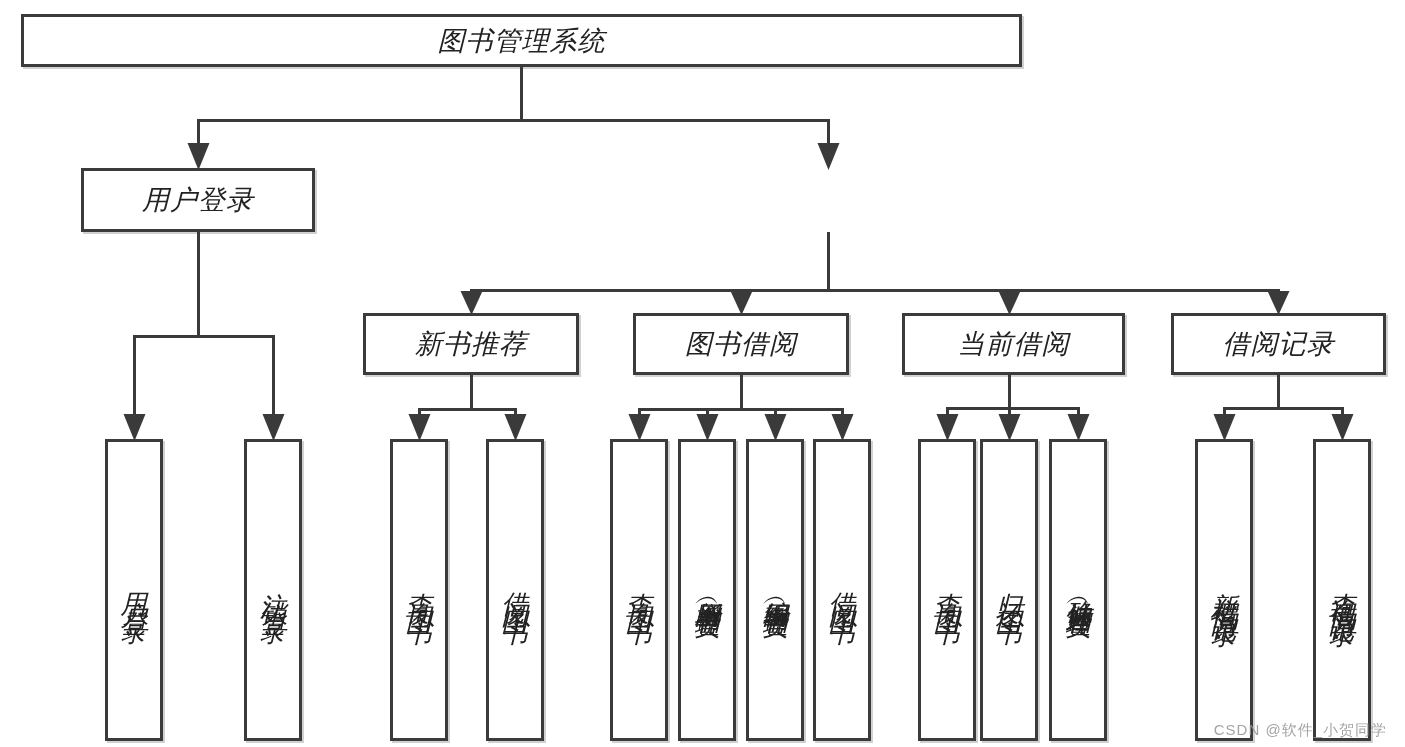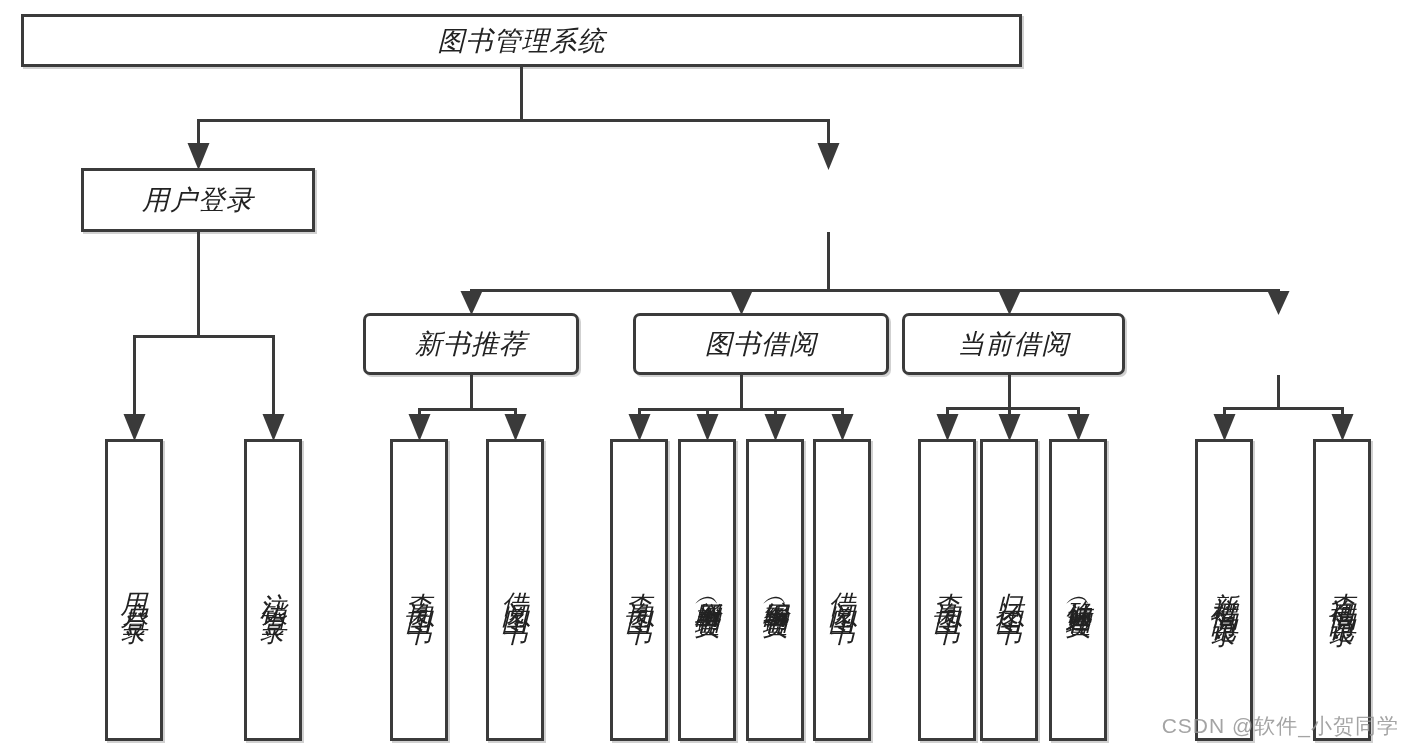--- a/index.html
+++ b/index.html
@@ -11,39 +11,39 @@
     position:absolute;background:#ffffff;border:3px solid #3b3b3b;box-sizing:border-box;
     display:flex;align-items:center;justify-content:center;color:#222222;
     box-shadow:2px 2px 0 rgba(90,90,90,.28);
     font-style:italic;
   }
   .h-label{font-size:27px;letter-spacing:1px;white-space:nowrap;}
   .root{left:21px;top:14px;width:1001px;height:53px;}
   .lvl2{top:168px;width:234px;height:64px;}
   .lvl2.a{left:81px;}
   .lvl2.b{left:711px;}
-  .lvl3{top:313px;height:62px;border-radius:7px;}
+  .lvl3{top:313px;height:62px;}
   .lvl3.a{left:363px;width:216px;}
-  .lvl3.b{left:633px;width:256px;}
+  .lvl3.b{left:633px;width:216px;}
   .lvl3.c{left:902px;width:223px;}
   .lvl3.d{left:1171px;width:215px;}
   .leaf{top:439px;width:58px;height:302px;}
   .l1{left:105px;}.l2{left:244px;}.l3{left:390px;}.l4{left:486px;}
   .l5{left:610px;}.l6{left:678px;}.l7{left:746px;}.l8{left:813px;}
   .l9{left:918px;}.l10{left:980px;}.l11{left:1049px;}.l12{left:1195px;}.l13{left:1313px;}
   .v-label{
     writing-mode:vertical-rl;text-orientation:mixed;
     font-size:26px;letter-spacing:9px;line-height:1;white-space:nowrap;
   }
   .v-label.mid{letter-spacing:6px;}
   .v-label.tight{letter-spacing:2px;font-size:25px;}
   .wires{position:absolute;left:0;top:0;pointer-events:none;}
   .watermark{
-    position:absolute;right:6px;bottom:7px;z-index:10;
-    font-size:21px;letter-spacing:1px;color:rgba(148,148,148,.85);white-space:nowrap;
+    position:absolute;right:18px;bottom:7px;z-index:10;
+    font-size:15px;letter-spacing:1px;color:rgba(148,148,148,.85);white-space:nowrap;
   }
 </style>
 </head>
 <body>
 
 <div class="canvas">
 
   <div class="node root">
     <span class="h-label">图书管理系统</span>
   </div>
@@ -53,20 +53,23 @@
   </div>
 
   <div class="node lvl3 a">
     <span class="h-label">新书推荐</span>
   </div>
   <div class="node lvl3 b">
     <span class="h-label">图书借阅</span>
   </div>
   <div class="node lvl3 c">
     <span class="h-label">当前借阅</span>
+  </div>
+  <div class="node lvl3 d">
+    <span class="h-label">借阅记录</span>
   </div>
 
   <div class="node leaf l1">
     <span class="v-label">用户登录</span>
   </div>
   <div class="node leaf l2">
     <span class="v-label">注销登录</span>
   </div>
 
   <div class="node leaf l3">

